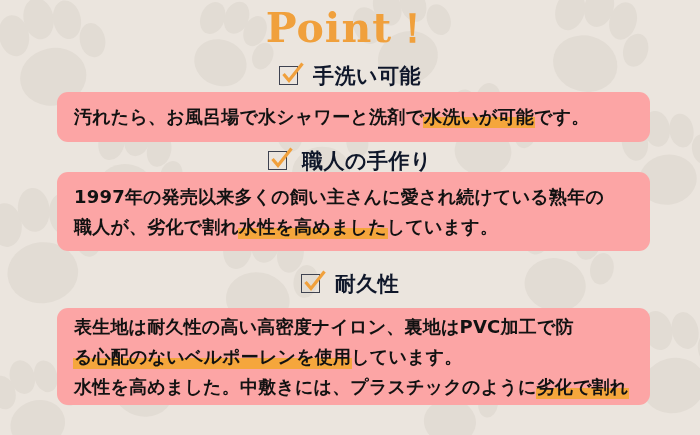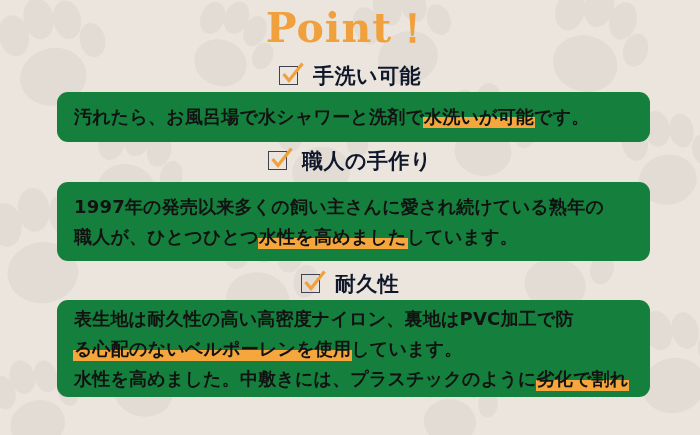--- a/index.html
+++ b/index.html
@@ -94,31 +94,31 @@
     letter-spacing: 0.5px;
     line-height: 1;
     white-space: nowrap;
   }
 
   
   .card {
     position: absolute;
     left: 57px;
     width: 593px;
-    background: #15803d;
+    background: #fca5a5;
     border-radius: 11px;
     box-sizing: border-box;
     padding: 0 17px;
     display: flex;
     flex-direction: column;
     justify-content: center;
   }
   .card.c1 { top: 92px;  height: 50px; }
-  .card.c2 { top: 182px; height: 79px; }
-  .card.c3 { top: 300px; height: 97px; }
+  .card.c2 { top: 172px; height: 79px; }
+  .card.c3 { top: 308px; height: 97px; }
 
   .line {
     font-size: 18px;
     font-weight: bold;
     color: #121212;
     letter-spacing: 0.2px;
     line-height: 30px;
     white-space: nowrap;
   }
   .card.c1 .line { line-height: 28px; }
@@ -200,21 +200,21 @@
       </svg>
     </span>
     <span class="head-label">職人の手作り</span>
   </div>
 
   <div class="card c2">
     <div class="line">
       <span>1997年の発売以来多くの飼い主さんに愛され続けている熟年の</span>
     </div>
     <div class="line">
-      <span>職人が、ひとつひとつ</span><span class="hl">水性を高めました</span><span>しています。</span>
+      <span>職人が、劣化で割れ</span><span class="hl">水性を高めました</span><span>しています。</span>
     </div>
   </div>
 
   <div class="head-row r3">
     <span class="chk">
       <span class="box"></span>
       <svg viewBox="0 0 25 25" aria-hidden="true">
         <path d="M3.5 12 L9 18.5 L22.5 1.5" fill="none" stroke="#f0a03c" stroke-width="3.2" stroke-linecap="butt" stroke-linejoin="miter"></path>
       </svg>
     </span>

